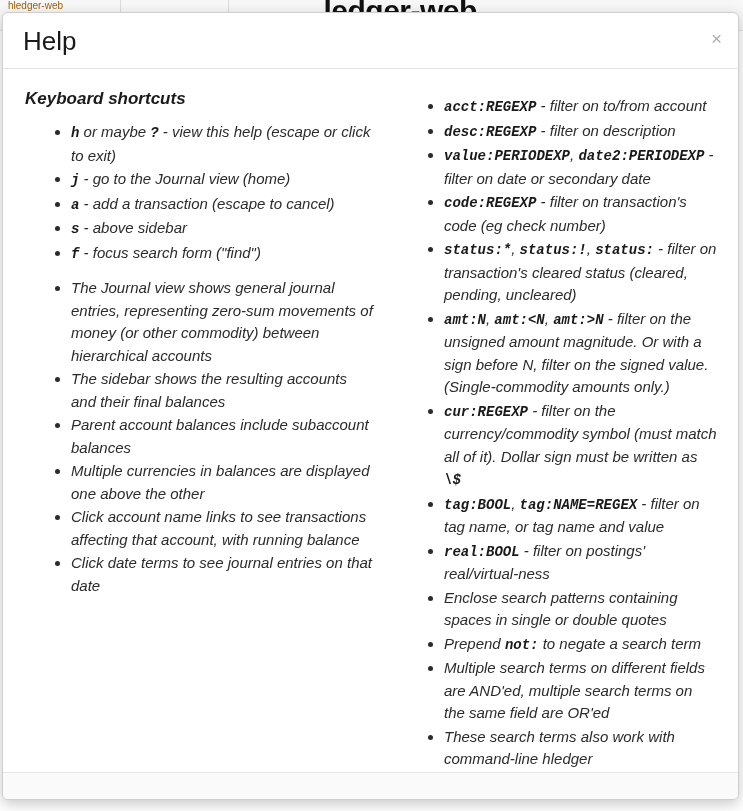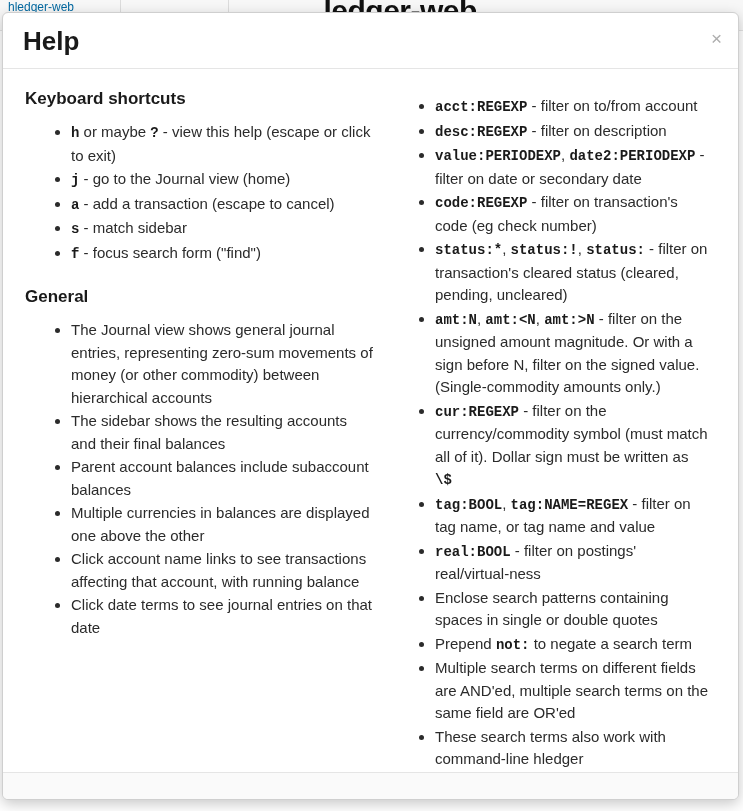--- a/index.html
+++ b/index.html
@@ -21,22 +21,22 @@
     width: 743px;
     height: 30px;
     background: #f7f7f7;
     border-bottom: 1px solid #e2e2e2;
     overflow: hidden;
   }
   .page-behind .bg-brand {
     position: absolute;
     left: 8px;
     top: 0px;
-    font-size: 12px;
-    color: #0369a1;
+    font-size: 10px;
+    color: #a16207;
   }
   .page-behind .bg-title {
     position: absolute;
     left: 300px;
     top: -6px;
     font-size: 30px;
     font-weight: bold;
     color: #111;
     letter-spacing: -0.5px;
   }
@@ -72,42 +72,43 @@
     height: 56px;
     border-bottom: 1px solid #e5e5e5;
     box-sizing: border-box;
   }
   .modal-title {
     position: absolute;
     left: 20px;
     top: 13px;
     font-size: 26px;
     color: #1a1a1a;
-    font-weight: bold;
+    font-weight: normal;
     line-height: 30px;
   }
   .modal-close {
     position: absolute;
     right: 16px;
     top: 16px;
     font-size: 19px;
     color: #aeaeae;
     line-height: 19px;
     cursor: pointer;
     background: none;
     border: 0;
     padding: 0;
     font-family: "Liberation Sans", sans-serif;
   }
   .modal-body {
     position: relative;
     padding: 14px 20px 10px 20px;
     box-sizing: border-box;
     display: flex;
-    gap: 0px;
+    gap: 9px;
+    font-style: italic;
   }
   .col-left {
     width: 364px;
     flex: 0 0 364px;
   }
   .col-right {
     width: 333px;
     flex: 0 0 333px;
   }
   h3.section {
@@ -164,25 +165,24 @@
   </div>
 
   <div class="modal-body">
 
     <div class="col-left">
       <h3 class="section">Keyboard shortcuts</h3>
       <ul class="help-list">
           <li><code>h</code><span> or maybe </span><code>?</code><span> - view this help (escape or click to exit)</span></li>
           <li><code>j</code><span> - go to the Journal view (home)</span></li>
           <li><code>a</code><span> - add a transaction (escape to cancel)</span></li>
-          <li><code>s</code><span> - match sidebar</span></li>
+          <li><code>s</code><span> - above sidebar</span></li>
           <li><code>f</code><span> - focus search form ("find")</span></li>
         </ul>
 
-      <h3 class="section general">General</h3>
       <ul class="help-list">
           <li><span>The Journal view shows general journal entries, representing zero-sum movements of money (or other commodity) between hierarchical accounts</span></li>
           <li><span>The sidebar shows the resulting accounts and their final balances</span></li>
           <li><span>Parent account balances include subaccount balances</span></li>
           <li><span>Multiple currencies in balances are displayed one above the other</span></li>
           <li><span>Click account name links to see transactions affecting that account, with running balance</span></li>
           <li><span>Click date terms to see journal entries on that date</span></li>
         </ul>
     </div>
 

